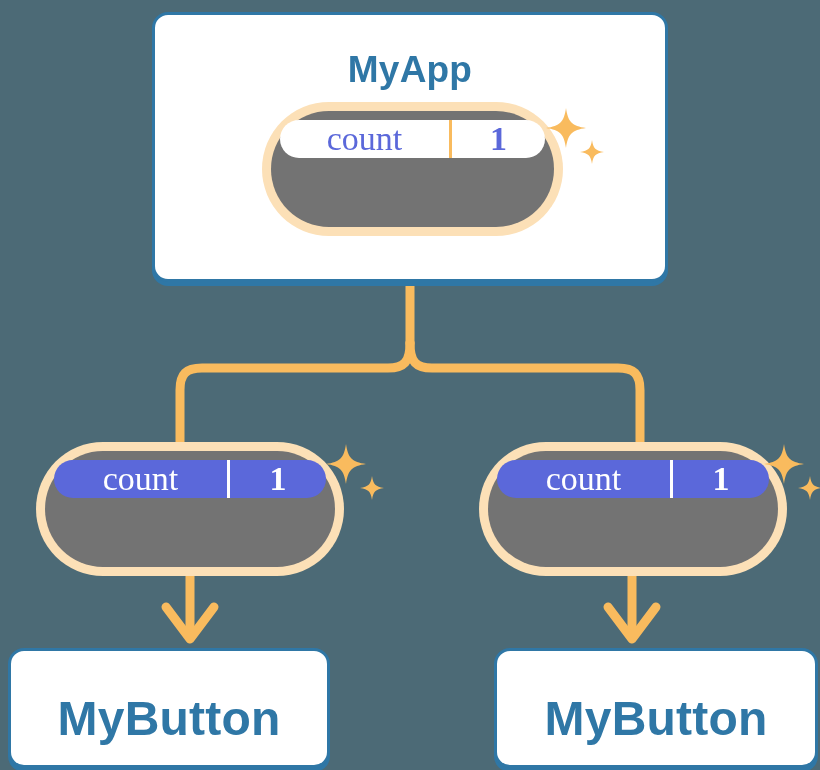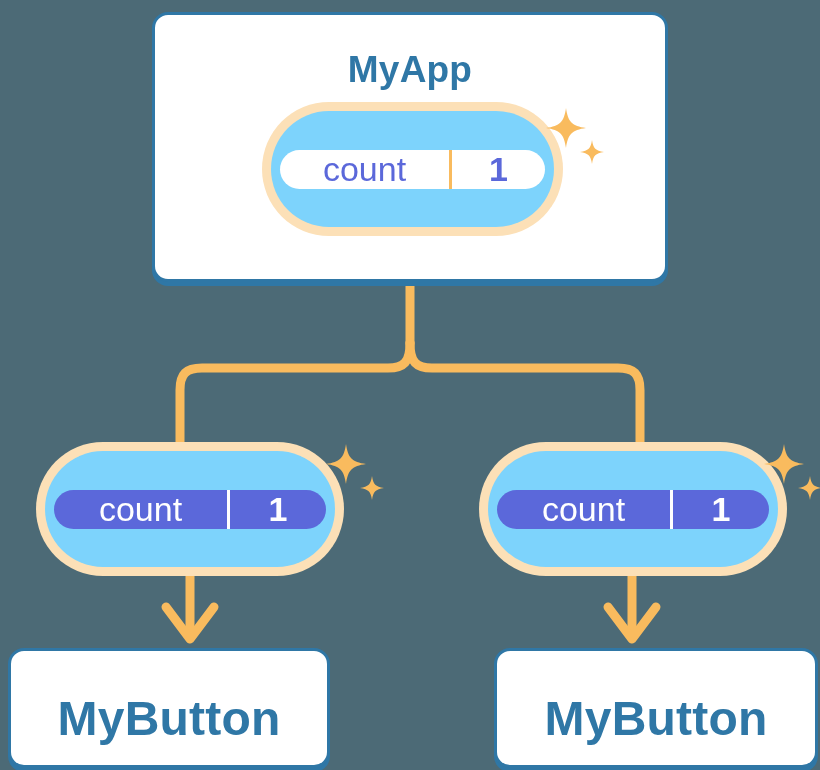--- a/index.html
+++ b/index.html
@@ -73,26 +73,27 @@
   #card-mybutton-right { left: 494px; width: 324px; }
   .card-leaf .card-title {
     top: 40px;
     font-size: 48px;
   }
 
   
   .pill {
     position: absolute;
     display: flex;
-    align-items: center;
+    align-items: flex-start;
     box-sizing: border-box;
     border-radius: 999px;
     
-    background: #7dd3fc;
+    background: #737373;
     box-shadow: 0 0 0 9px #fce0b7;
+    font-family: Liberation Serif, serif;
   }
   .pill-inner {
     display: flex;
     align-items: stretch;
     flex: 1 1 auto;
     margin: 9px;
     border-radius: 999px;
     overflow: hidden;
   }
   .pill-key, .pill-val {

